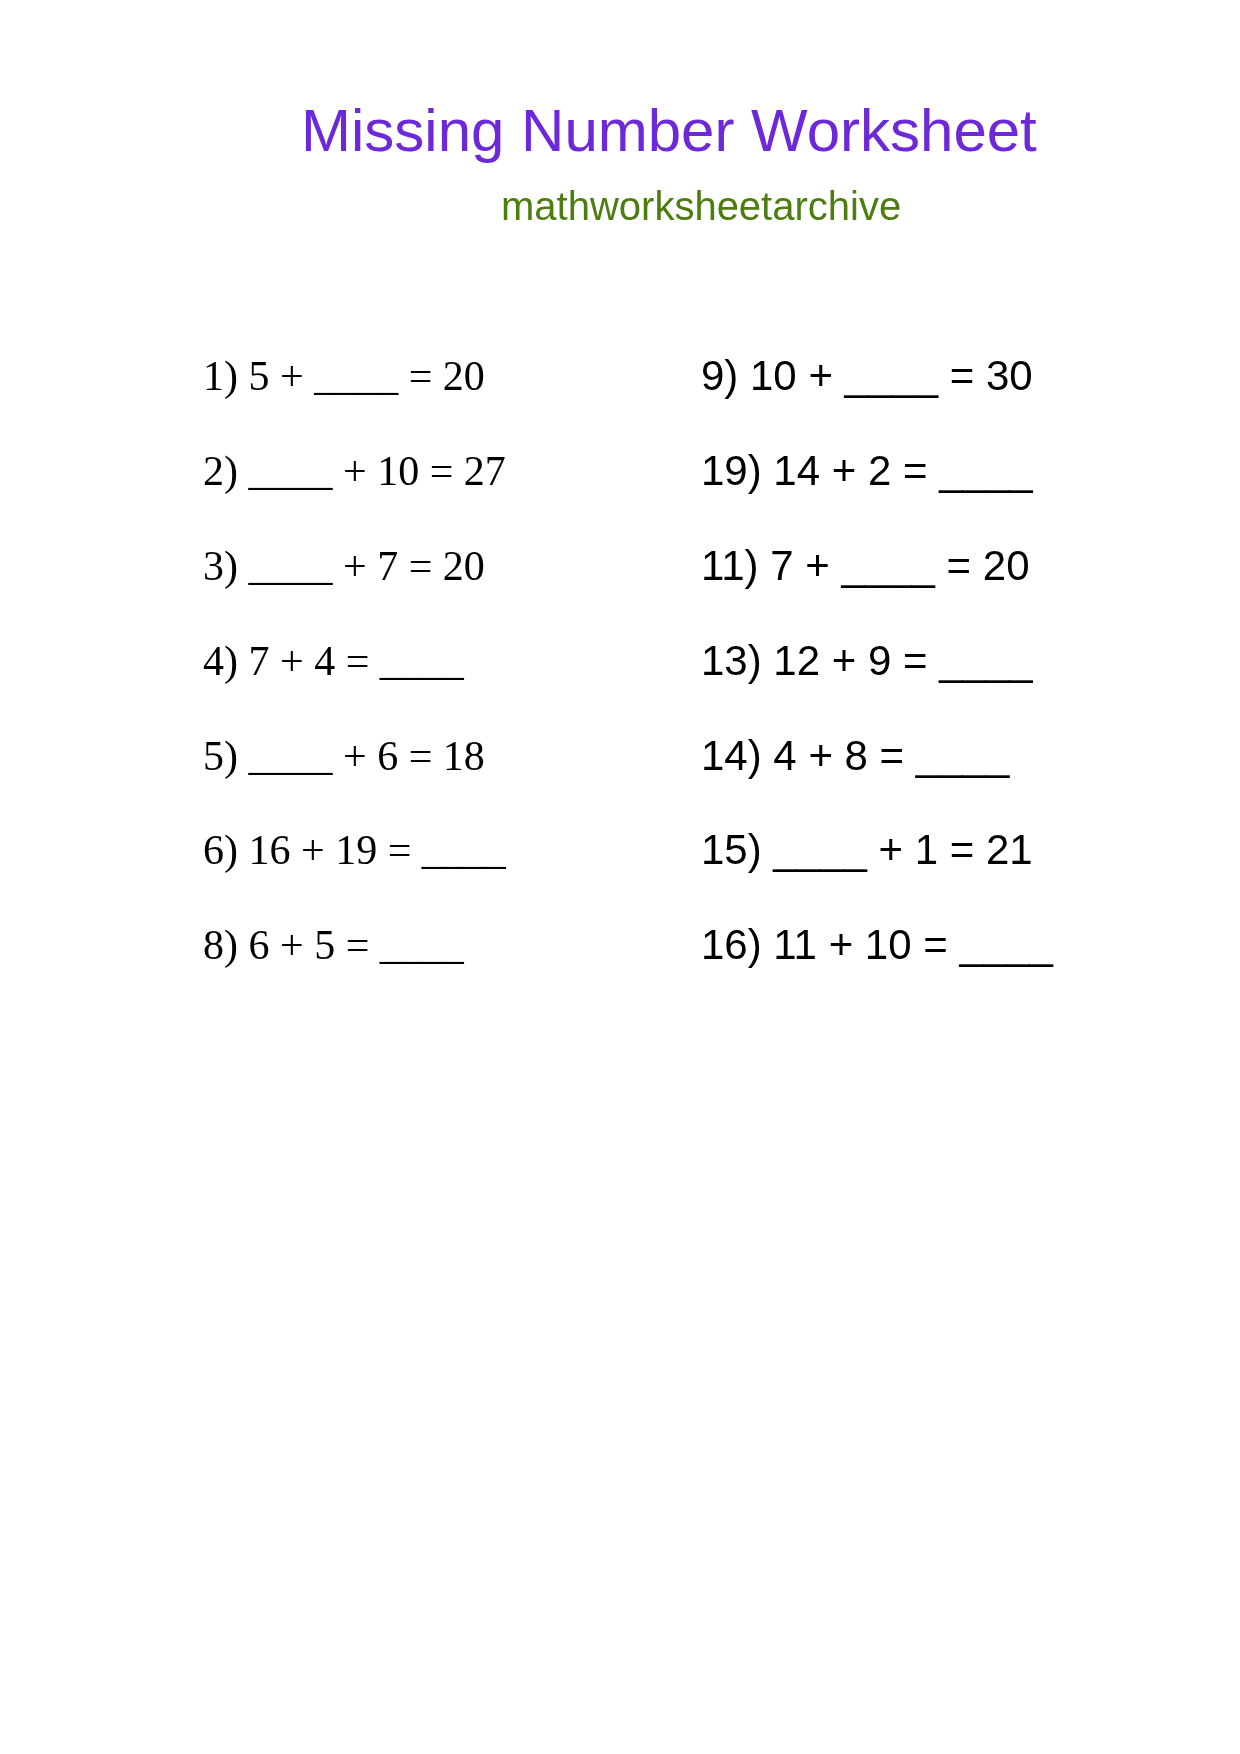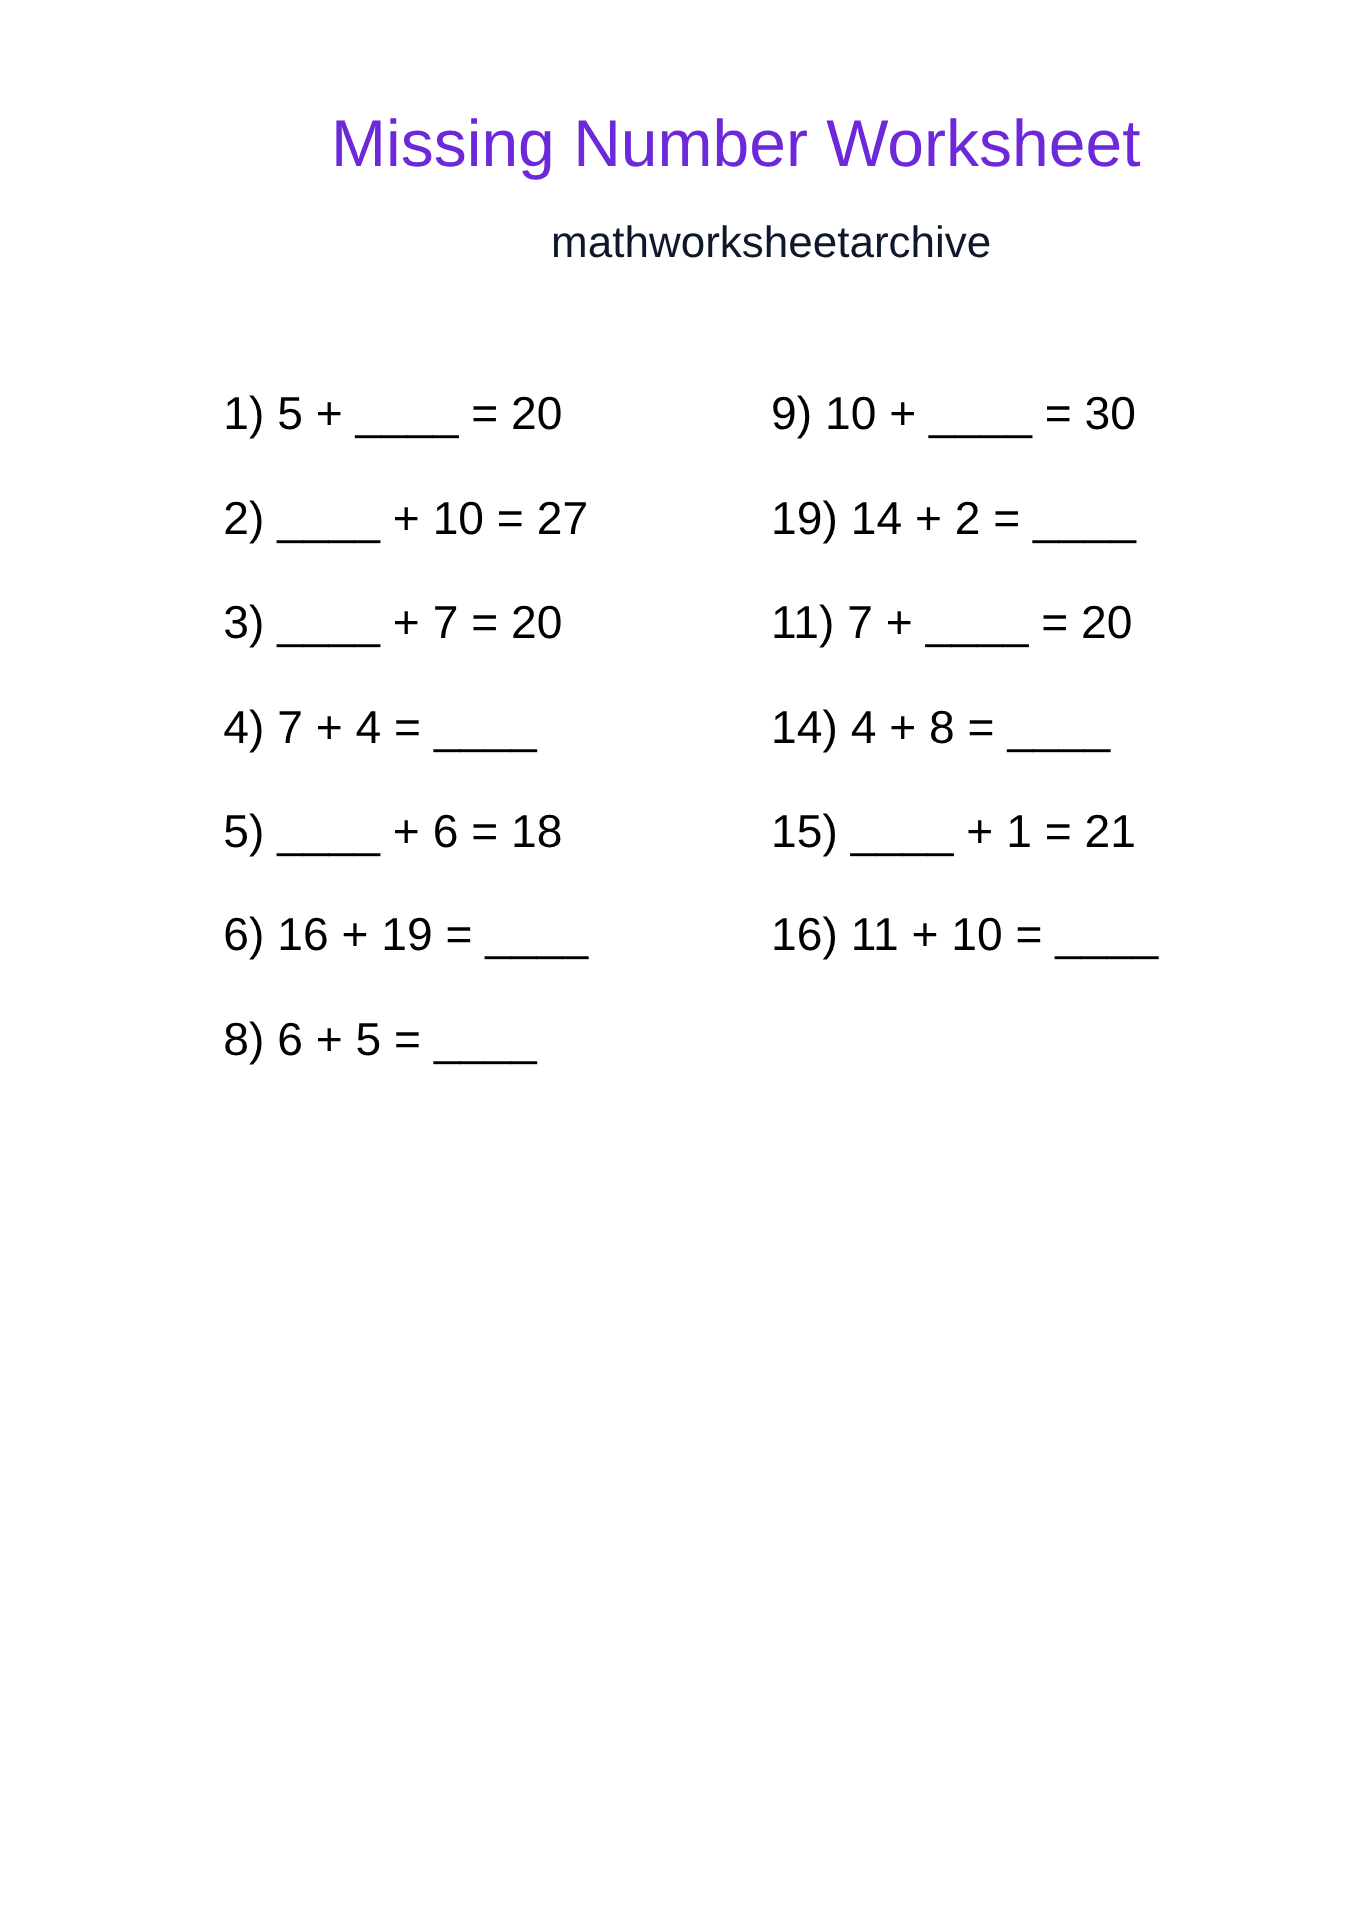--- a/index.html
+++ b/index.html
@@ -24,28 +24,27 @@
       white-space: nowrap;
       color: #6d28d9;
     }
     .subtitle {
       position: absolute;
       left: 501px;
       top: 181px;
       font-size: 40px;
       line-height: 50px;
       white-space: nowrap;
-      color: #0f172a;
-      margin-top: 15px;
+      color: #4d7c0f;
     }
     .column {
       position: absolute;
       top: 350px;
     }
-    .col-left { left: 203px; }
+    .col-left { left: 203px; font-family: Liberation Serif, serif; }
     .col-right { left: 701px; }
     .problem {
       height: 94.9px;
       font-size: 42px;
       line-height: 52px;
       white-space: nowrap;
       color: #000000;
     }
   </style>
 </head>
@@ -62,17 +61,18 @@
     <div class="problem">4) 7 + 4 = ____</div>
     <div class="problem">5) ____ + 6 = 18</div>
     <div class="problem">6) 16 + 19 = ____</div>
     <div class="problem">8) 6 + 5 = ____</div>
   </div>
 
   <div class="column col-right">
     <div class="problem">9) 10 + ____ = 30</div>
     <div class="problem">19) 14 + 2 = ____</div>
     <div class="problem">11) 7 + ____ = 20</div>
+    <div class="problem">13) 12 + 9 = ____</div>
     <div class="problem">14) 4 + 8 = ____</div>
     <div class="problem">15) ____ + 1 = 21</div>
     <div class="problem">16) 11 + 10 = ____</div>
   </div>
 </div>
 
 </body></html>

